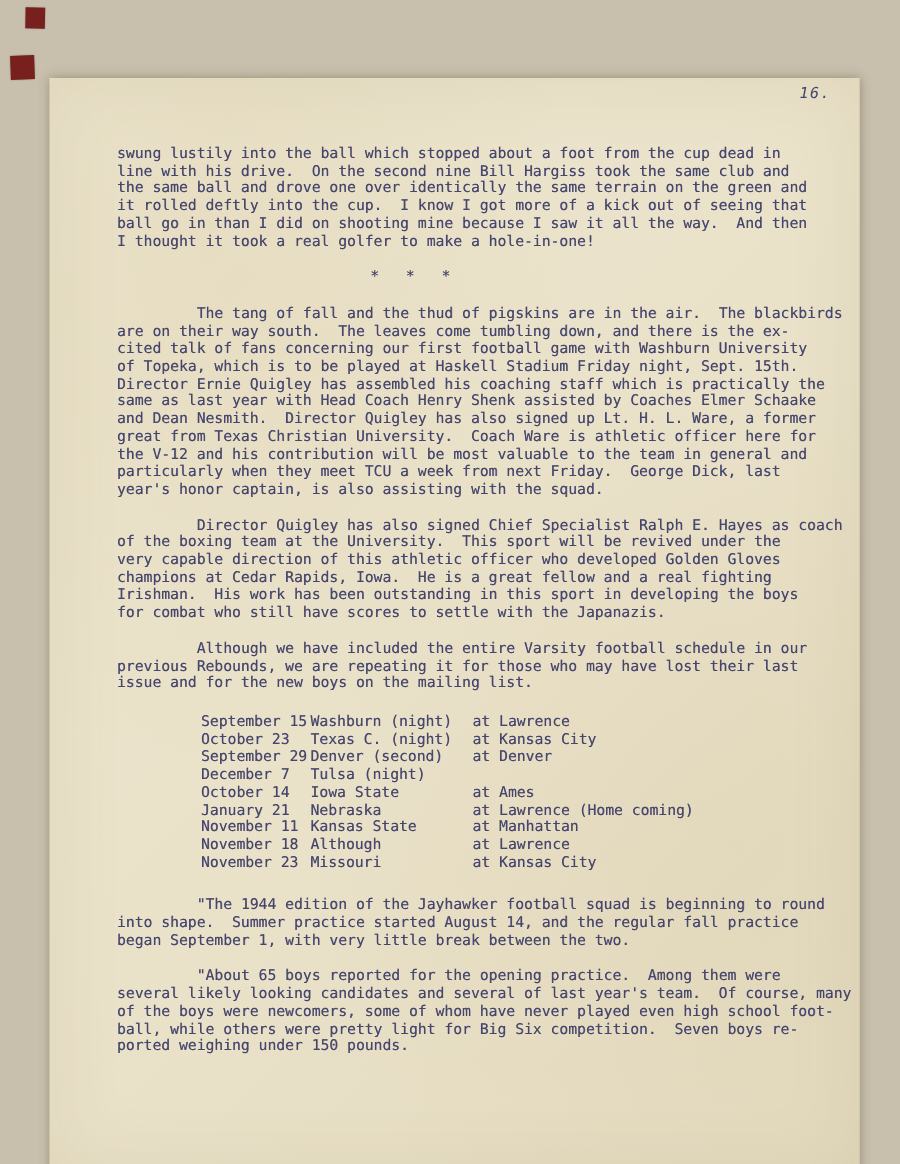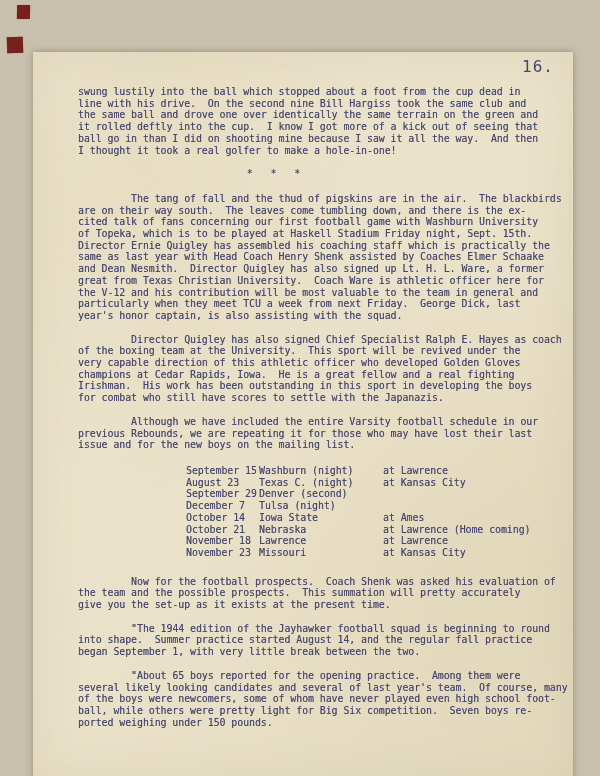--- a/index.html
+++ b/index.html
@@ -20,44 +20,44 @@
   .paper{
     position:absolute;left:33px;right:27px;top:52px;bottom:-8px;
     background:
       radial-gradient(ellipse at 20% 15%, rgba(190,165,110,0.10), rgba(0,0,0,0) 40%),
       radial-gradient(ellipse at 85% 70%, rgba(180,150,95,0.08), rgba(0,0,0,0) 45%),
       linear-gradient(135deg,#ece5ce 0%,#e9e1c8 55%,#e4dbc0 100%);
     box-shadow:0 0 7px rgba(60,45,20,0.35), inset 0 0 50px rgba(130,105,55,0.10);
   }
   .page-number{
     position:absolute;right:19px;top:5px;
-    color:var(--ink,#45456d);font-size:16px;letter-spacing:1px;
+    color:var(--ink,#45456d);font-size:10px;letter-spacing:1px;font-style:italic;
   }
   .content{
-    position:absolute;left:45px;top:34px;width:502px;
+    position:absolute;left:45px;top:45px;width:502px;
     color:var(--ink,#45456d);
     font-size:9.8px;line-height:11.7px;
     text-shadow:0.2px 0.2px 0.4px rgba(64,64,104,0.55);
   }
   .content p{
     margin:0 0 12px 0;
     white-space:pre-wrap;
   }
   .separator{
     text-align:center;
     padding-right:105px;
     letter-spacing:6px;
     margin:2px 0 13px 0;
   }
   .schedule{
-    margin:14px 0 17px 108px;
+    margin:14px 0 17px 56px;
   }
   .schedule .row{display:flex;line-height:11.7px;}
   .schedule .c1{width:73px;flex:none;white-space:pre;}
-  .schedule .c2{width:124px;flex:none;white-space:pre;}
+  .schedule .c2{width:108px;flex:none;white-space:pre;}
   .schedule .c3{flex:1;white-space:pre;}
 </style>
 </head>
 <body>
 
 <div class="patch patch1"></div>
 <div class="patch patch2"></div>
 
 <div class="paper">
   <div class="page-number">16.</div>
@@ -95,57 +95,60 @@
 previous Rebounds, we are repeating it for those who may have lost their last
 issue and for the new boys on the mailing list.</p>
 
     <div class="schedule">
       <div class="row">
         <span class="c1">September 15</span>
         <span class="c2">Washburn (night)</span>
         <span class="c3">at Lawrence</span>
       </div>
       <div class="row">
-        <span class="c1">August 23</span>
+        <span class="c1">October 23</span>
         <span class="c2">Texas C. (night)</span>
         <span class="c3">at Kansas City</span>
       </div>
       <div class="row">
         <span class="c1">September 29</span>
         <span class="c2">Denver (second)</span>
+        <span class="c3">at Denver</span>
       </div>
       <div class="row">
         <span class="c1">December 7</span>
         <span class="c2">Tulsa (night)</span>
       </div>
       <div class="row">
         <span class="c1">October 14</span>
         <span class="c2">Iowa State</span>
         <span class="c3">at Ames</span>
       </div>
       <div class="row">
-        <span class="c1">October 21</span>
+        <span class="c1">January 21</span>
         <span class="c2">Nebraska</span>
         <span class="c3">at Lawrence (Home coming)</span>
       </div>
       <div class="row">
+        <span class="c1">November 11</span>
+        <span class="c2">Kansas State</span>
+        <span class="c3">at Manhattan</span>
+      </div>
+      <div class="row">
         <span class="c1">November 18</span>
-        <span class="c2">Lawrence</span>
+        <span class="c2">Although</span>
         <span class="c3">at Lawrence</span>
       </div>
       <div class="row">
         <span class="c1">November 23</span>
         <span class="c2">Missouri</span>
         <span class="c3">at Kansas City</span>
       </div>
     </div>
 
-    <p>         Now for the football prospects.  Coach Shenk was asked his evaluation of
-the team and the possible prospects.  This summation will pretty accurately
-give you the set-up as it exists at the present time.</p>
 
     <p>         "The 1944 edition of the Jayhawker football squad is beginning to round
 into shape.  Summer practice started August 14, and the regular fall practice
 began September 1, with very little break between the two.</p>
 
     <p>         "About 65 boys reported for the opening practice.  Among them were
 several likely looking candidates and several of last year's team.  Of course, many
 of the boys were newcomers, some of whom have never played even high school foot-
 ball, while others were pretty light for Big Six competition.  Seven boys re-
 ported weighing under 150 pounds.</p>

